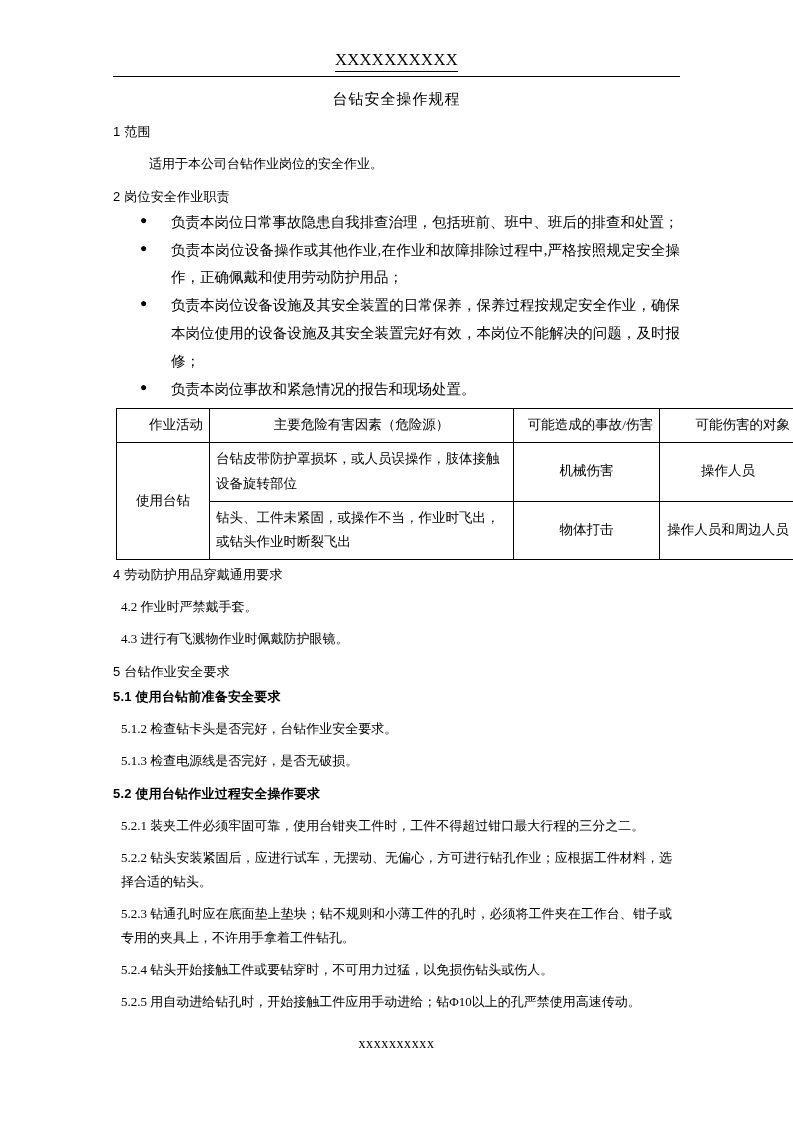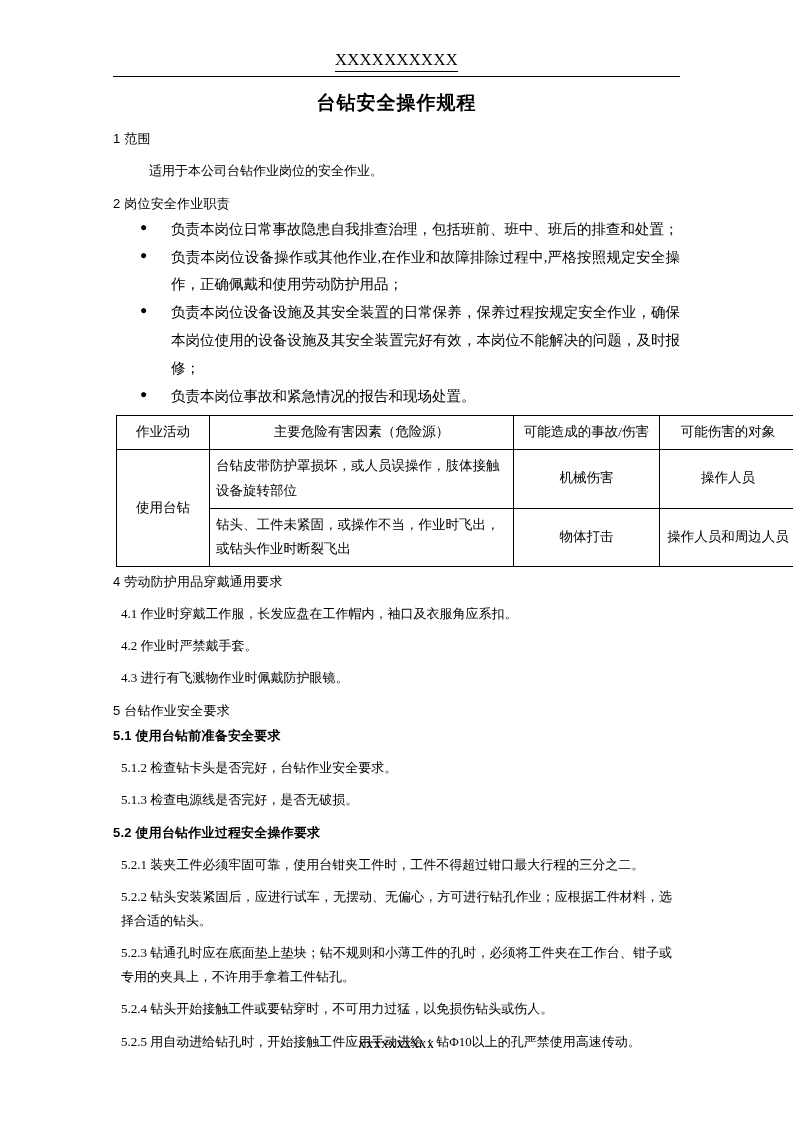--- a/index.html
+++ b/index.html
@@ -40,22 +40,22 @@
   .header-rule {
     margin-top: 4px;
     border-bottom: 1.6px solid #000;
     width: 100%;
   }
 
   
   .doc-title {
     text-align: center;
     font-family: "Liberation Sans", "DejaVu Sans", sans-serif;
-    font-weight: bold;
-    font-size: 19px;
+    font-weight: normal;
+    font-size: 15px;
     letter-spacing: 1px;
     margin-top: 13px;
     margin-bottom: 10px;
   }
 
   
   h2.sec {
     font-family: "Liberation Sans", "DejaVu Sans", sans-serif;
     font-weight: normal;
     font-size: 13px;
@@ -124,21 +124,21 @@
     font-size: 13.5px;
     line-height: 1.85;
     padding: 4px 6px;
     vertical-align: middle;
   }
   td.col-activity { width: 80px;  text-align: center; }
   td.col-factor   { width: 291px; text-align: left; }
   td.col-accident { width: 133px; text-align: center; }
   td.col-target   { width: 124px; text-align: center; }
 
-  td.head { text-align: center; }
+  td.head { text-align: right; }
   td.head.col-factor { text-align: center; }
 
   
   .doc-footer {
     position: absolute;
     left: 0;
     top: 1036px;
     width: 567px;
     text-align: center;
     font-size: 14px;
@@ -196,21 +196,20 @@
       </tr>
       <tr>
         <td class="col-factor">钻头、工件未紧固，或操作不当，作业时飞出，或钻头作业时断裂飞出</td>
         <td class="col-accident">物体打击</td>
         <td class="col-target">操作人员和周边人员</td>
       </tr>
     </tbody>
   </table>
 
   <h2 class="sec">4 劳动防护用品穿戴通用要求</h2>
-  <p class="body numbered">4.1 作业时穿戴工作服，长发应盘在工作帽内，袖口及衣服角应系扣。</p>
   <p class="body numbered">4.2 作业时严禁戴手套。</p>
   <p class="body numbered">4.3 进行有飞溅物作业时佩戴防护眼镜。</p>
 
   <h2 class="sec">5 台钻作业安全要求</h2>
 
   <h3 class="subsec">5.1 使用台钻前准备安全要求</h3>
   <p class="body numbered">5.1.2 检查钻卡头是否完好，台钻作业安全要求。</p>
   <p class="body numbered">5.1.3 检查电源线是否完好，是否无破损。</p>
 
   <h3 class="subsec">5.2 使用台钻作业过程安全操作要求</h3>

